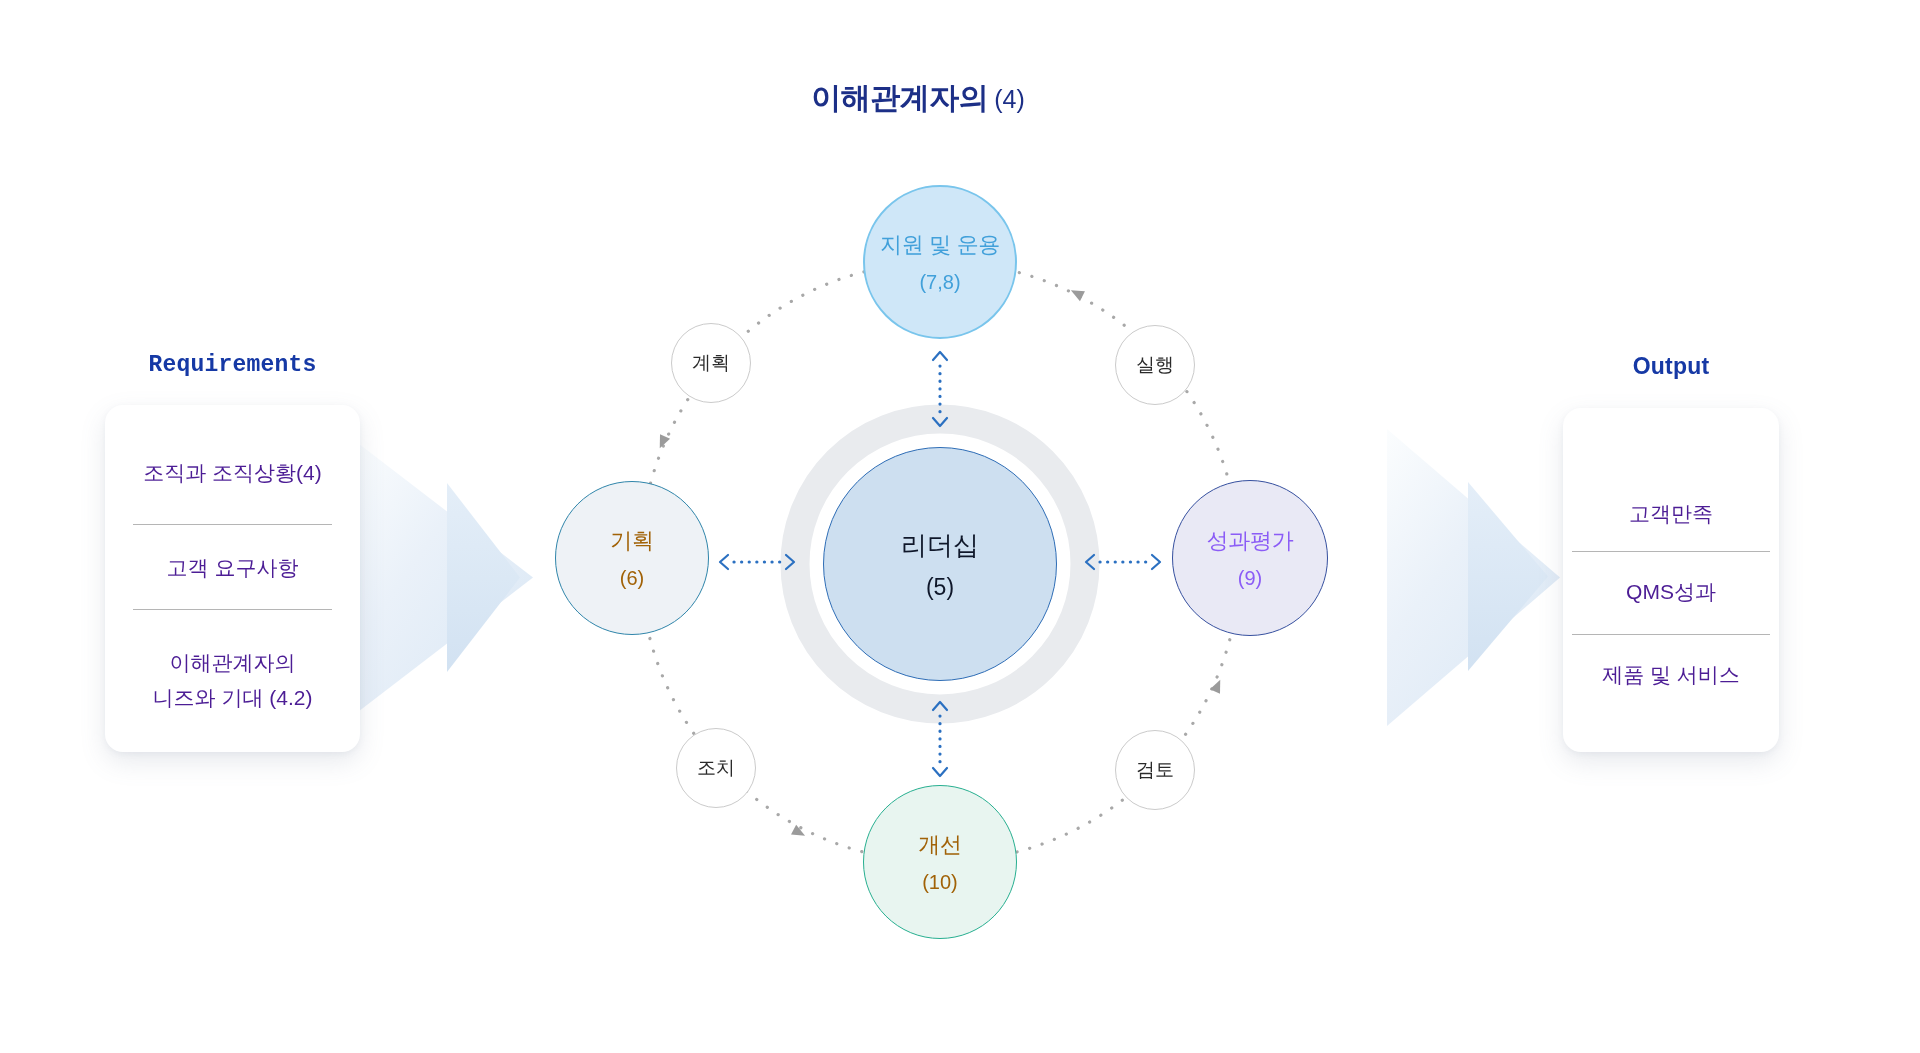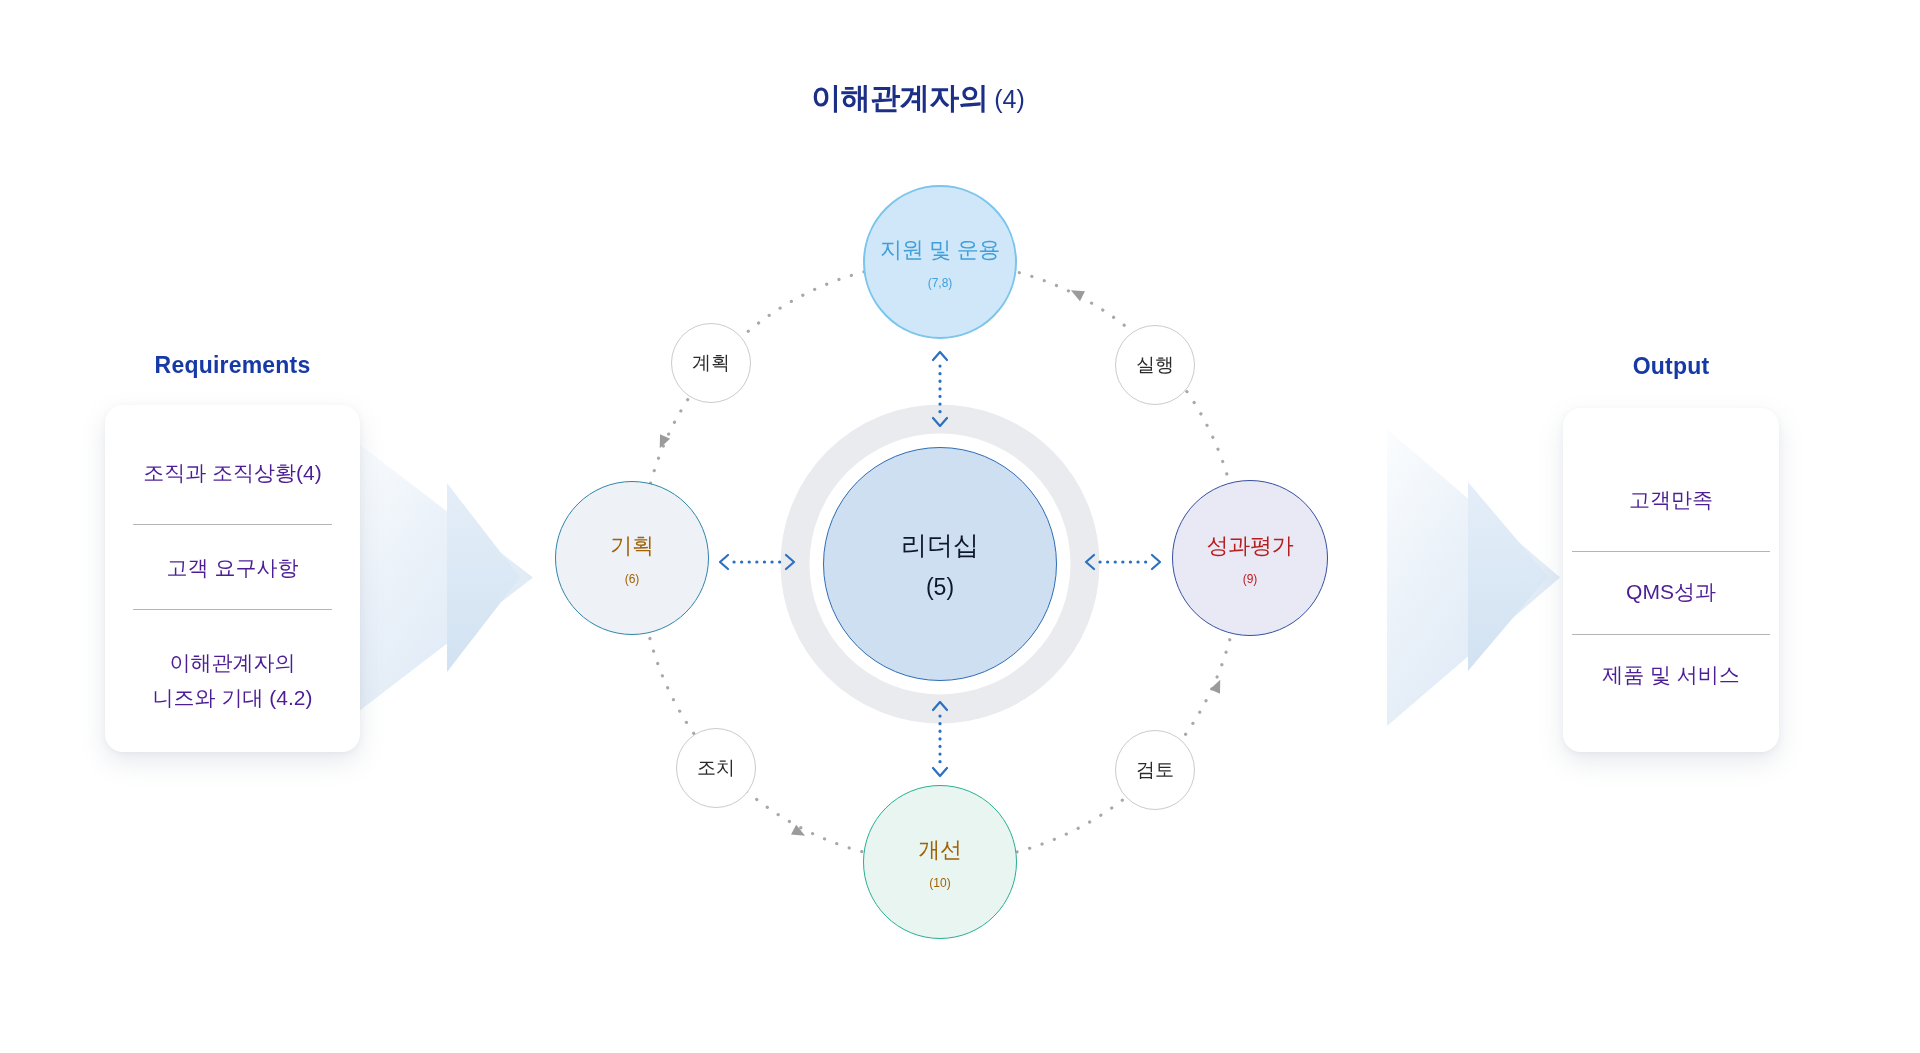--- a/index.html
+++ b/index.html
@@ -16,21 +16,21 @@
     white-space:nowrap;color:#1c2f87;
   }
   .title .t-main{font-size:30px;font-weight:700;letter-spacing:-0.5px;}
   .title .t-num{font-size:25px;font-weight:500;margin-left:6px;}
 
   
   .side-heading{
     position:absolute;text-align:center;color:#1639a5;
     font-size:23px;font-weight:600;letter-spacing:0.2px;
   }
-  .side-heading.req{left:105px;width:255px;top:352px;}
+  .side-heading.req{left:105px;width:255px;top:352px;font-family:Liberation Mono, monospace;}
   .side-heading.out{left:1563px;width:216px;top:353px;}
 
   
   .card{
     position:absolute;background:#ffffff;border-radius:18px;
     box-shadow:0 10px 26px rgba(110,125,150,0.16), 0 2px 6px rgba(110,125,150,0.08);
   }
   .card.left-card{left:105px;top:405px;width:255px;height:347px;}
   .card.right-card{left:1563px;top:408px;width:216px;height:344px;}
   .card-row{
@@ -38,21 +38,21 @@
     color:#4c1d95;font-size:21px;line-height:35px;
   }
   .card hr{
     position:absolute;border:none;border-top:1px solid #b5b5b5;margin:0;height:0;
   }
   .left-card .row1{top:50px;}
   .left-card .hr1{top:119px;left:28px;width:199px;}
   .left-card .row2{top:145px;}
   .left-card .hr2{top:204px;left:28px;width:199px;}
   .left-card .row3{top:240px;}
-  .right-card .row1{top:74px;}
+  .right-card .row1{top:88px;}
   .right-card .hr1{top:143px;left:9px;width:198px;}
   .right-card .row2{top:166px;}
   .right-card .hr2{top:226px;left:9px;width:198px;}
   .right-card .row3{top:249px;}
 
   
   .flow-arrow{position:absolute;clip-path:polygon(0 0,100% 50%,0 100%);}
   .flow-arrow.rear{background:linear-gradient(125deg,#fbfdfe 0%,#eaf1f9 40%,#d8e6f4 100%);}
   .flow-arrow.front{background:linear-gradient(180deg,#e4eef8 0%,#d2e2f2 100%);}
   .arr-rear-l{left:350px;top:437px;width:183px;height:281px;}
@@ -69,27 +69,27 @@
   .bdot{stroke:#2b70c1;stroke-width:3.2;stroke-dasharray:0.1 7.5;stroke-linecap:round;}
 
   
   .node{
     position:absolute;border-radius:50%;display:flex;flex-direction:column;
     align-items:center;justify-content:center;text-align:center;box-sizing:border-box;gap:8px;
   }
   .node .nl{display:block;}
   .node .nn{display:block;margin-top:3px;}
   .node.big .nl{font-size:22px;font-weight:500;letter-spacing:-0.3px;}
-  .node.big .nn{font-size:12px;font-weight:400;}
+  .node.big .nn{font-size:20px;font-weight:400;}
   .node.center-node{left:823px;top:447px;width:234px;height:234px;background:#cddff0;border:1.8px solid #2e6db6;color:#0f172a;text-align:right;}
   .node.center-node .nl{font-size:26px;font-weight:500;}
   .node.center-node .nn{font-size:23px;}
   .node.top{left:863px;top:185px;width:154px;height:154px;background:#cfe7f8;border:2.5px solid #79c5ec;color:#41a0da;}
   .node.leftn{left:555px;top:481px;width:154px;height:154px;background:#eef2f6;border:1.6px solid #2f85aa;color:#a16207;}
-  .node.rightn{left:1172px;top:480px;width:156px;height:156px;background:#e9e9f5;border:1.6px solid #36509f;color:#b91c1c;}
+  .node.rightn{left:1172px;top:480px;width:156px;height:156px;background:#e9e9f5;border:1.6px solid #36509f;color:#8b5cf6;}
   .node.bottom{left:863px;top:785px;width:154px;height:154px;background:#e8f5f0;border:1.6px solid #27af90;color:#a16207;text-align:right;}
   .node.small{width:80px;height:80px;background:#ffffff;border:1.3px solid #cbcbcb;color:#2b2b2b;font-size:19px;font-weight:500;}
   .node.plan{left:671px;top:323px;}
   .node.do{left:1115px;top:325px;}
   .node.act{left:676px;top:728px;}
   .node.check{left:1115px;top:730px;}
 </style>
 </head>
 <body>
 

